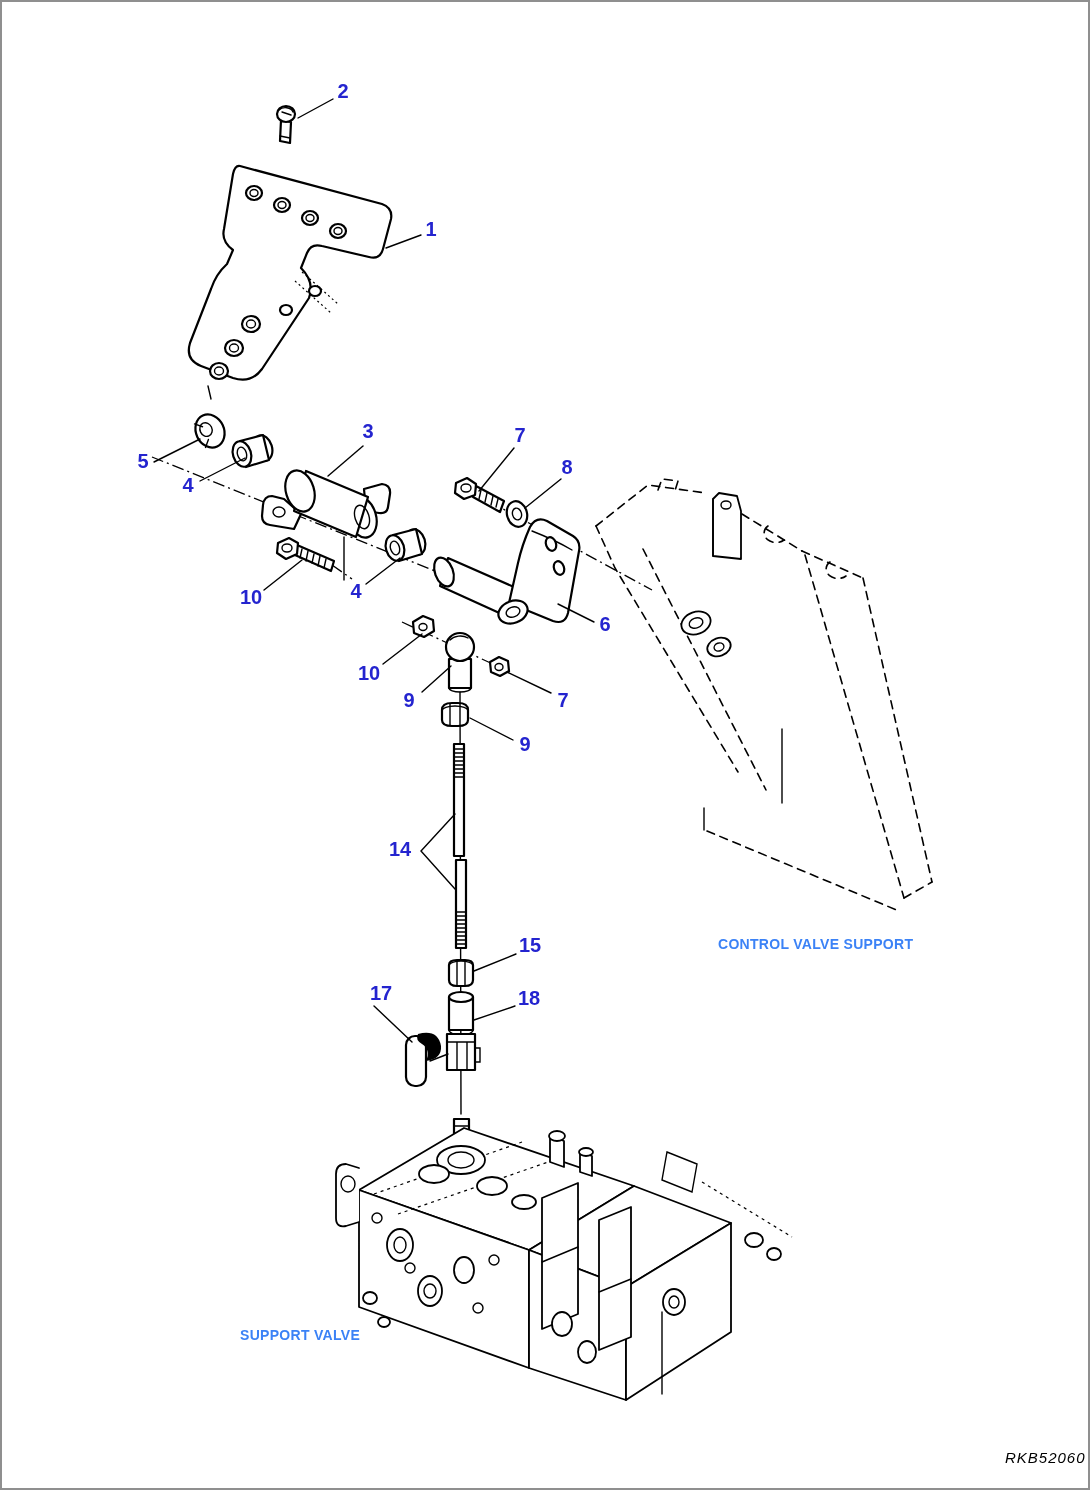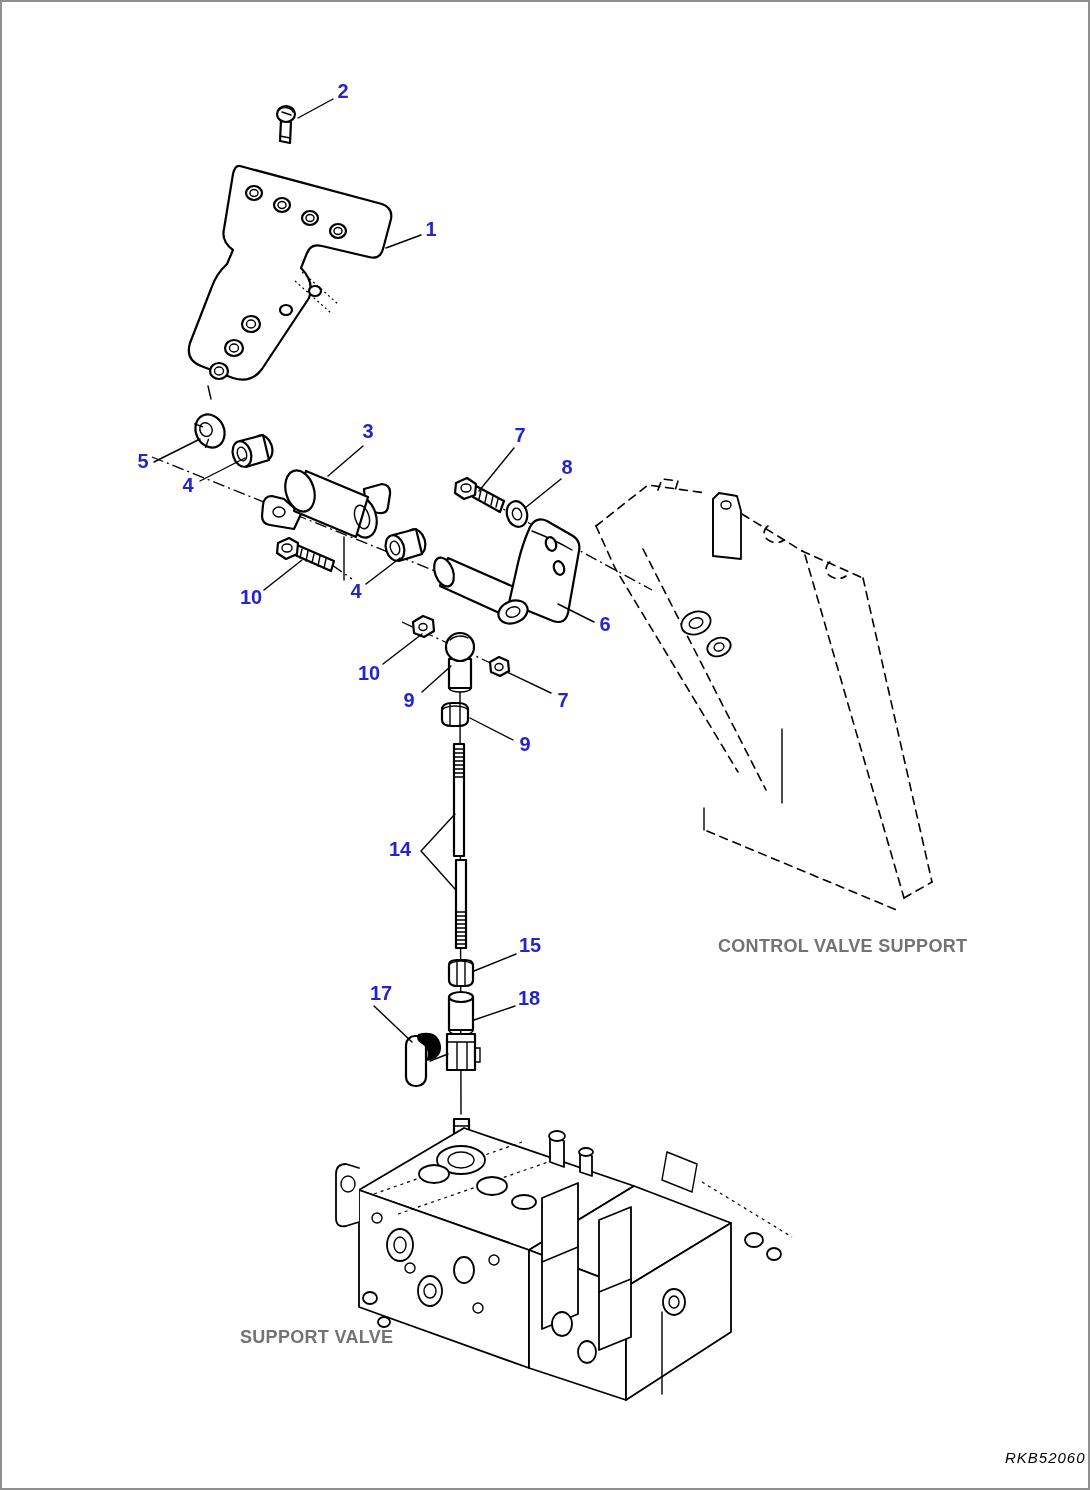--- a/index.html
+++ b/index.html
@@ -29,23 +29,23 @@
     font-weight:bold;
     font-size:20px;
     color:#2424cf;
     line-height:1;
     white-space:nowrap;
     user-select:none;
   }
   .caption{
     position:absolute;
     font-weight:bold;
-    font-size:18px;
+    font-size:14px;
     letter-spacing:0.3px;
-    color:#737373;
+    color:#3b82f6;
     white-space:nowrap;
   }
   .code{
     position:absolute;
     font-size:15px;
     color:#000000;
     letter-spacing:1px;
     white-space:nowrap;
     font-style:italic;
   }

